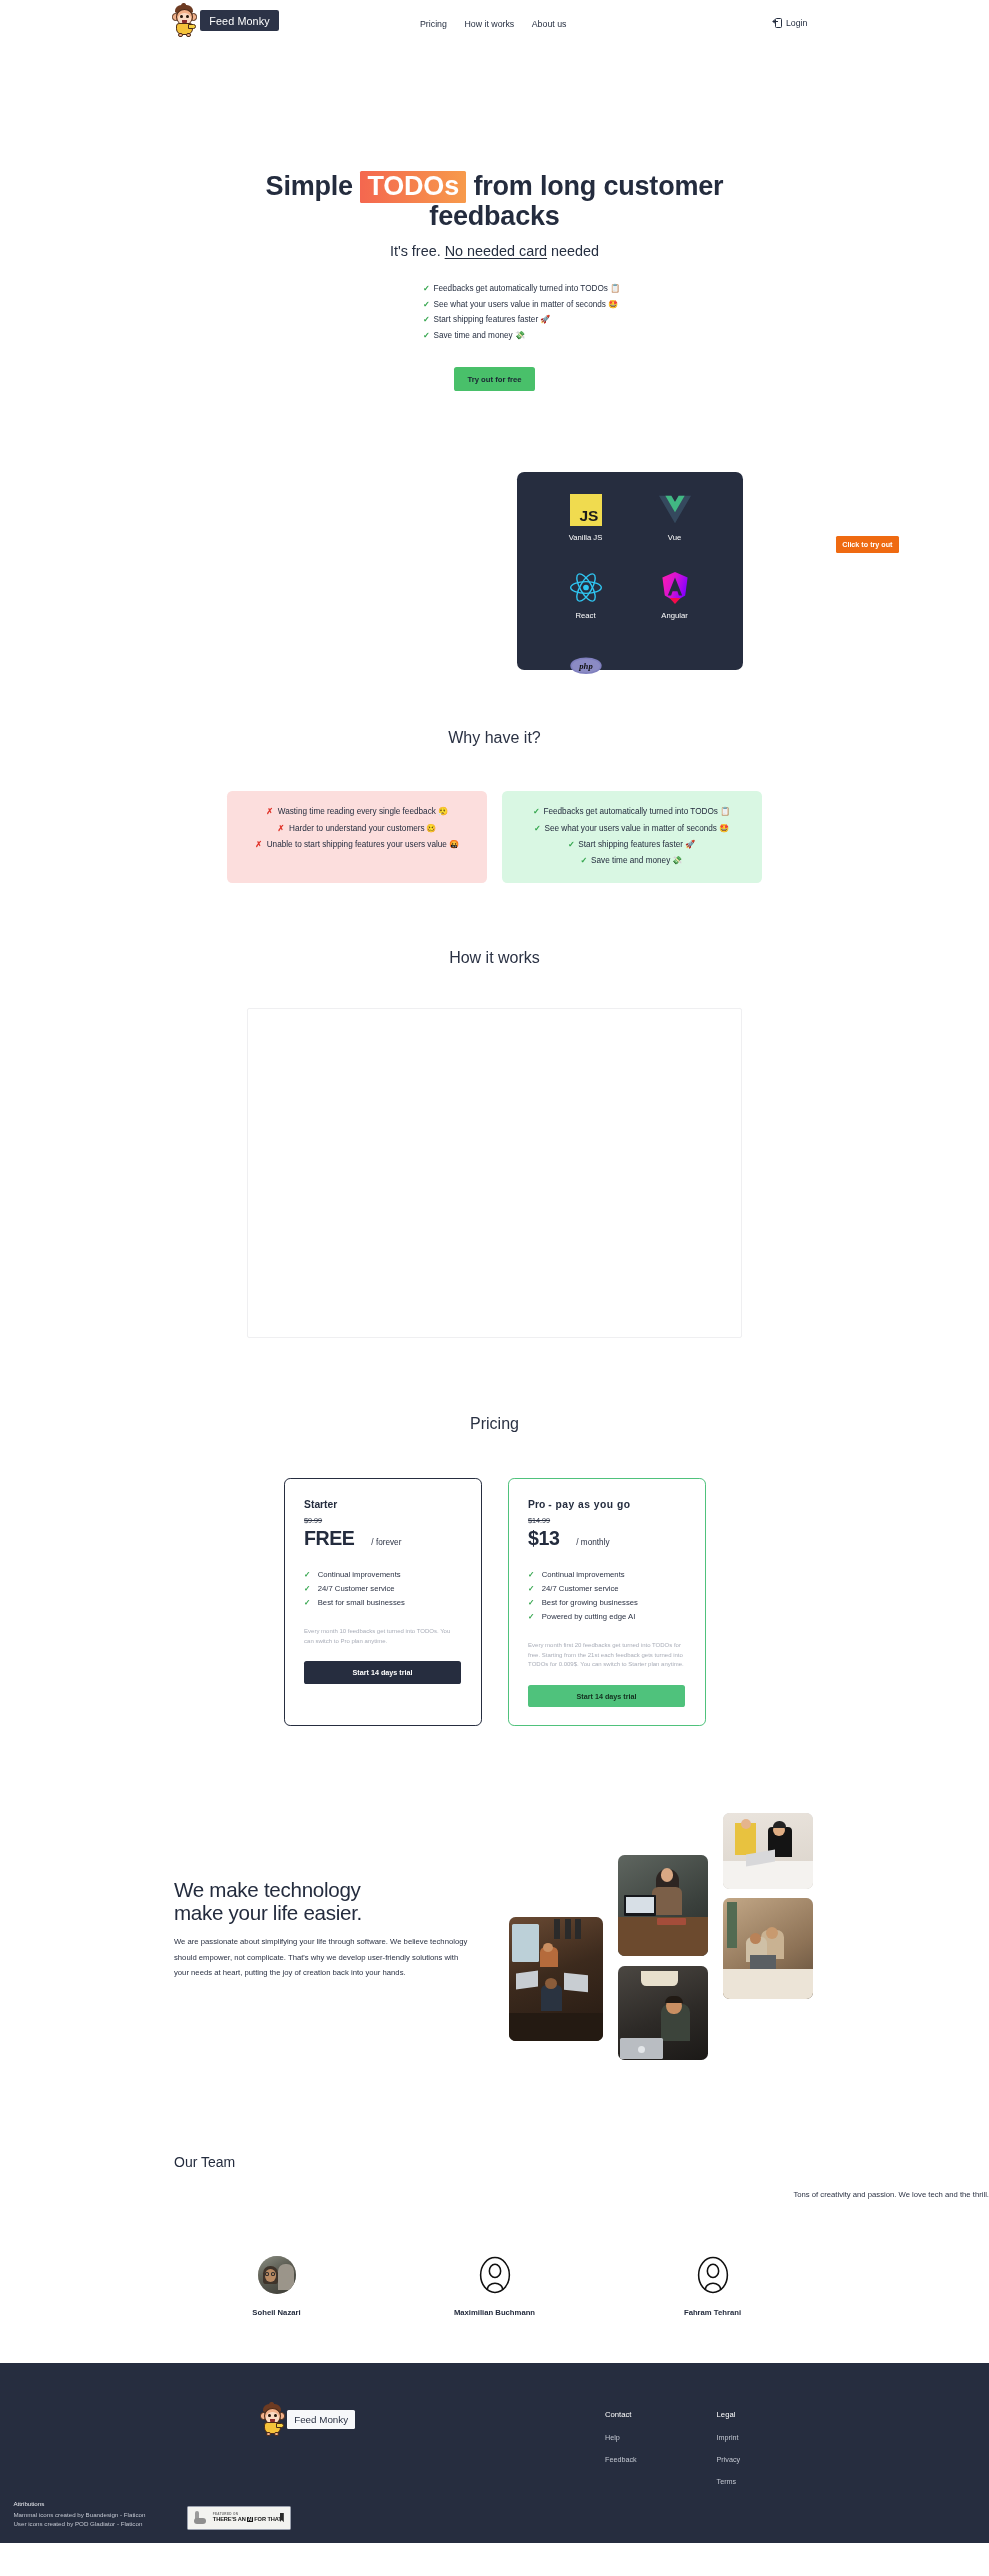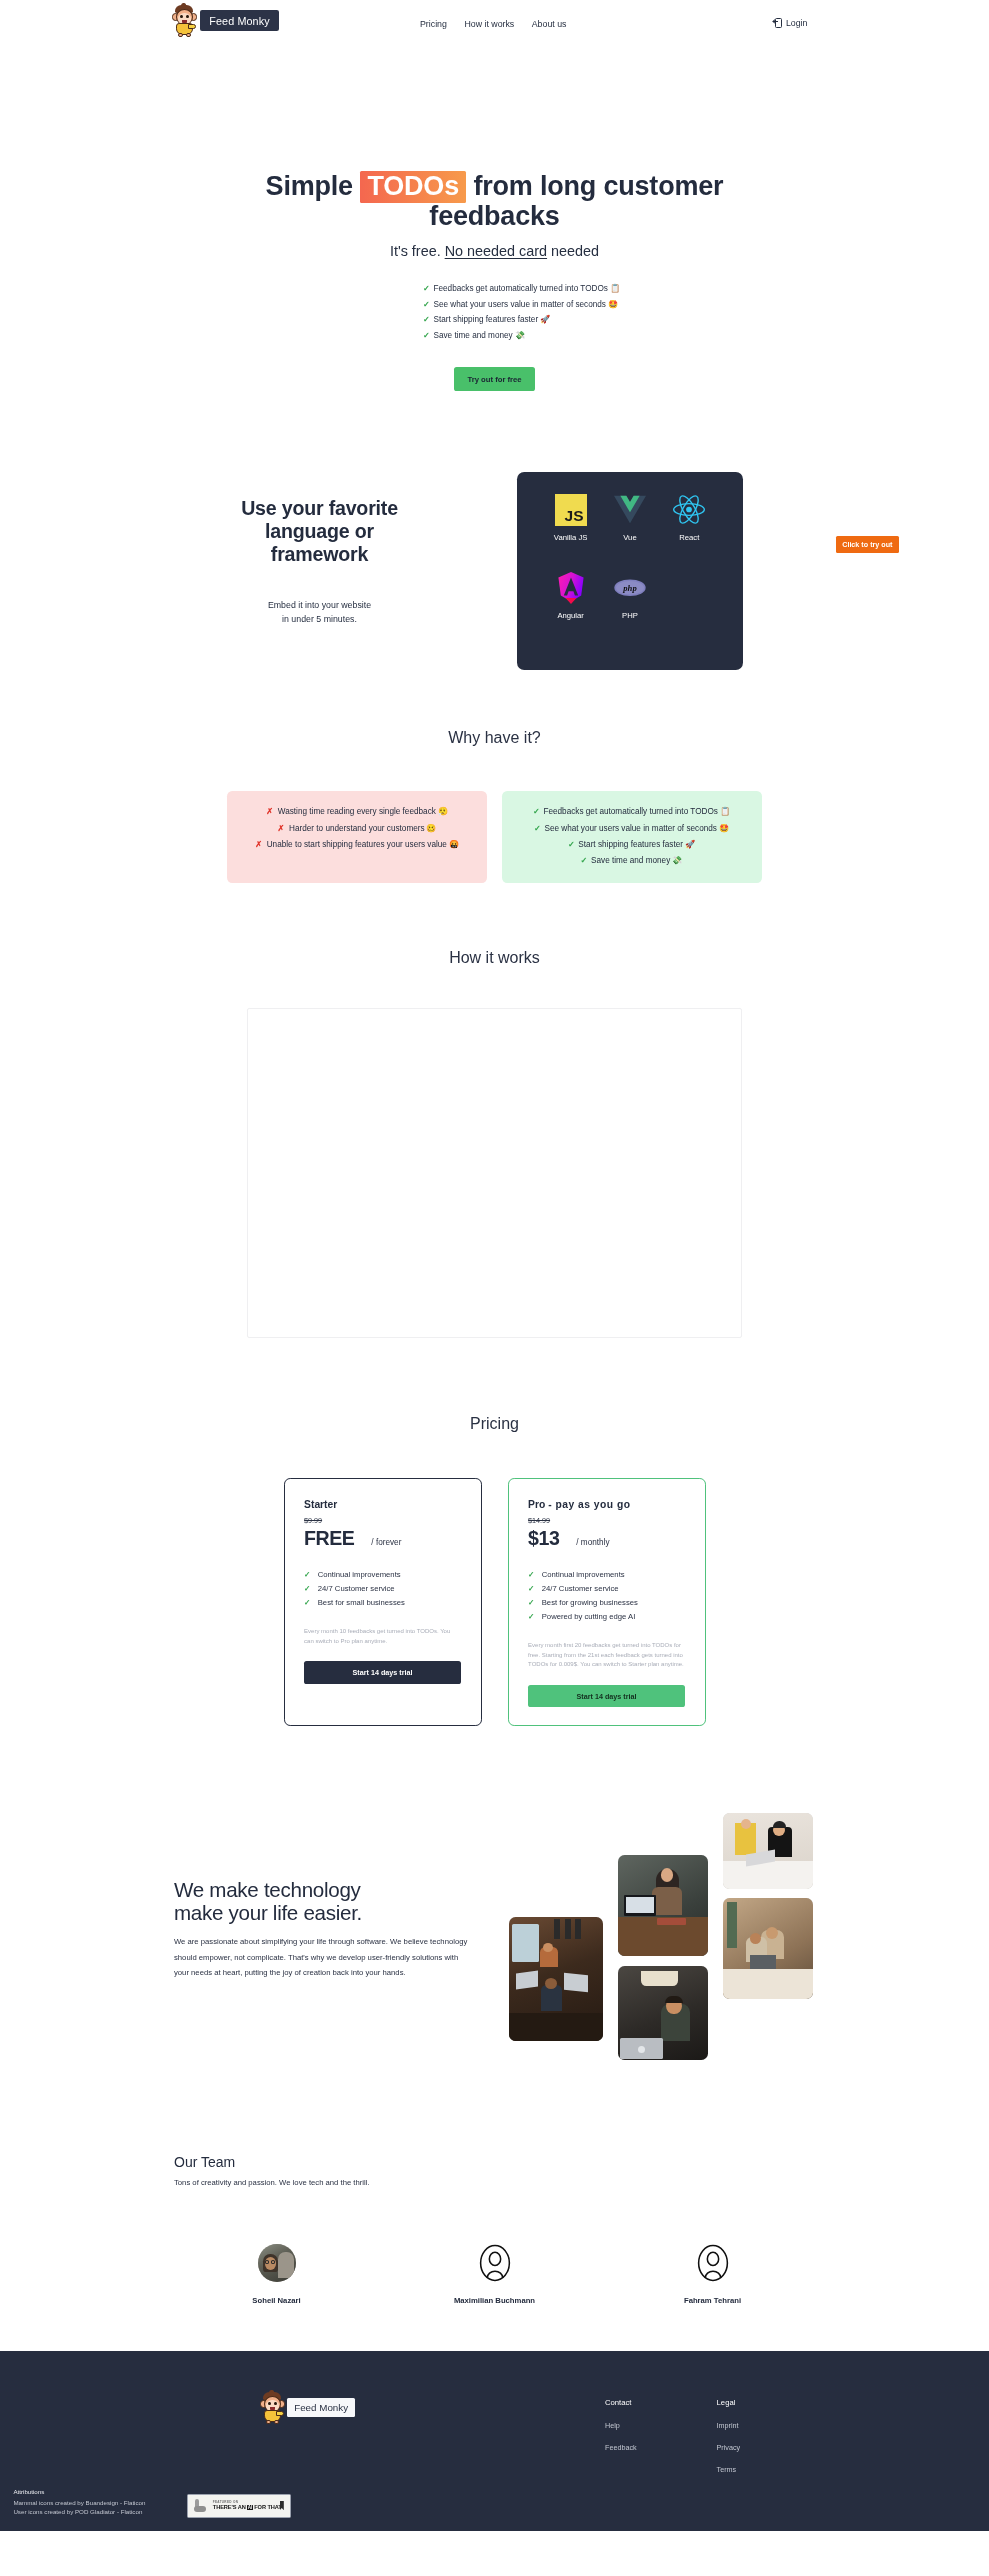--- a/index.html
+++ b/index.html
@@ -155,21 +155,21 @@
     color: #262f41;
   }
   .fw-card {
     position: absolute;
     left: 517px; top: 11.3px;
     width: 226px; height: 198px;
     background: #262d3f;
     border-radius: 7.2px;
     padding: 20.6px 24px;
   }
-  .fw-grid { display: grid; grid-template-columns: repeat(3, 1fr); row-gap: 29px; }
+  .fw-grid { display: grid; grid-template-columns: repeat(2, 1fr); row-gap: 29px; }
   .fw-item { text-align: center; }
   .fw-ico { height: 34px; display: flex; align-items: center; justify-content: center; }
   .fw-name { margin-top: 6.2px; color: #ffffff; font-size: 7.7px; }
   .ico-js { width: 32px; height: 32px; background: #f0db4f; display:flex; align-items:flex-end; justify-content:flex-end; }
   .ico-js span { color:#1b1b1b; font-weight:800; font-size:15.5px; line-height:1; padding: 0 3.1px 2.1px 0; font-family:"Liberation Sans",sans-serif; }
   .try-badge {
     position: absolute;
     left: 836px; top: 536px;
     background: #ef6a11;
     color: #ffffff;
@@ -241,21 +241,21 @@
     font-size: 20.6px; font-weight: 400; line-height: 1.15; letter-spacing: -0.3px;
   }
   .about-text p { margin-top: 9.3px; font-size: 7.7px; line-height: 2.0; color: #2a3143; width: 299px; }
   .photo { position: absolute; border-radius: 6.7px; overflow: hidden; background:#cfcfcf; }
   .ph-inner { width: 100%; height: 100%; position: relative; }
 
   
   .team { position: relative; margin-top: 0; padding-bottom: 46px; }
   .team-head { padding-left: 174px; }
   .team-head h2 { font-size: 14px; font-weight: 400; }
-  .team-head p { margin-top: 8px; font-size: 7.7px; color: #2a3143; }
+  .team-head p { margin-top: 20px; font-size: 7.7px; color: #2a3143; text-align: right; }
   .team-row { display: flex; justify-content: center; gap: 120px; margin-top: 57px; }
   .member { text-align: center; width: 98px; }
   .avatar-ph {
     width: 38px; height: 38px; border-radius: 50%;
     margin: 0 auto; overflow: hidden; position: relative;
     background: #b9b4ad;
   }
   .avatar-outline { width: 38px; height: 38px; margin: 0 auto; }
   .member-name { margin-top: 14.4px; font-size: 7.7px; font-weight: 700; }
 
@@ -341,27 +341,20 @@
     <ul class="hero-list">
       <li><span class="chk">✓</span><span>Feedbacks get automatically turned into TODOs 📋</span></li>
       <li><span class="chk">✓</span><span>See what your users value in matter of seconds 🤩</span></li>
       <li><span class="chk">✓</span><span>Start shipping features faster 🚀</span></li>
       <li><span class="chk">✓</span><span>Save time and money 💸</span></li>
     </ul>
     <button class="cta-green">Try out for free</button>
   </div>
 
   <div class="fw-section">
-    <div class="fw-left">
-      <h2>Use your favorite language or framework</h2>
-      <p>
-        <span>Embed it into your website</span><br>
-        <span>in under 5 minutes.</span>
-      </p>
-    </div>
     <div class="fw-card">
       <div class="fw-grid">
         <div class="fw-item">
           <div class="fw-ico">
             <div class="ico-js">
                 <span>JS</span>
               </div>
           </div>
           <div class="fw-name">Vanilla JS</div>
         </div>

